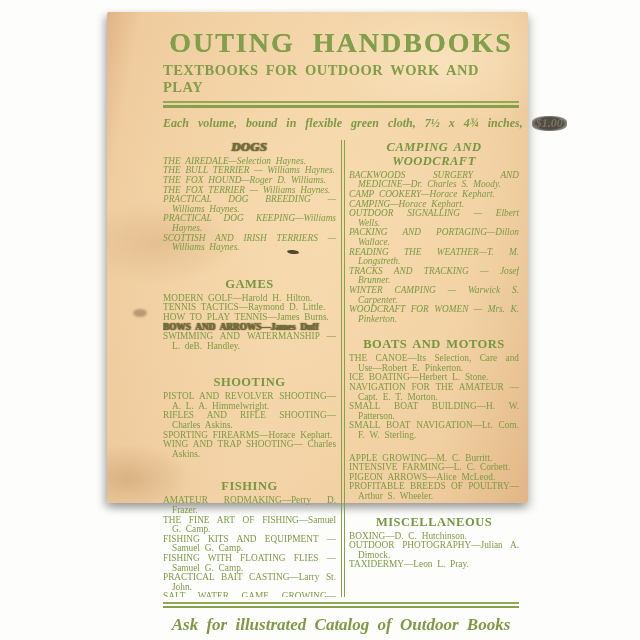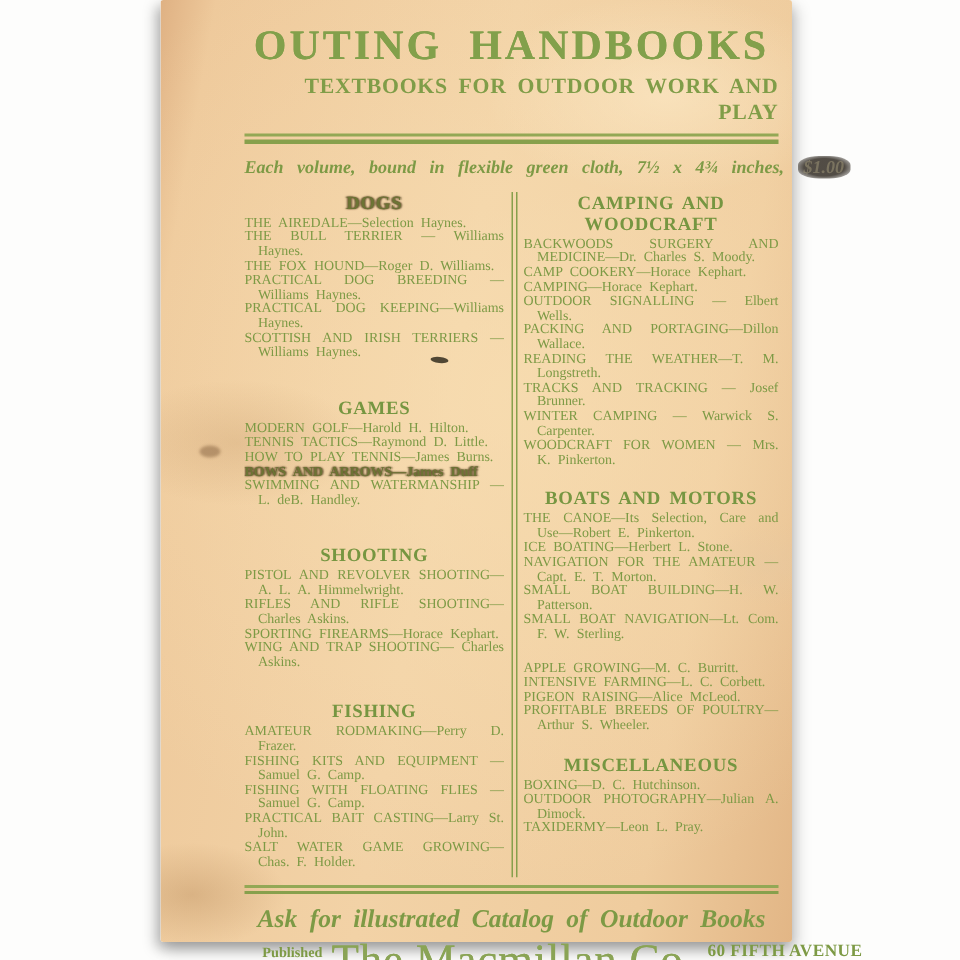--- a/index.html
+++ b/index.html
@@ -2,40 +2,40 @@
 <html><head>
 <meta charset="utf-8">
 <style>
   html,body{margin:0;padding:0;}
   body{
     width:640px;height:640px;position:relative;
     background:#fdfdfc;overflow:hidden;
     font-family:"Liberation Serif","DejaVu Serif",serif;
   }
   .paper{
-    position:absolute;left:107px;top:0;width:421px;height:628px;
+    position:absolute;left:107px;top:12px;width:421px;height:491px;
     background:
       radial-gradient(120px 60px at 12% 47%, rgba(170,120,70,.20), transparent 70%),
       radial-gradient(90px 50px at 5% 95%, rgba(160,110,60,.28), transparent 70%),
       radial-gradient(70px 40px at 97% 60%, rgba(230,200,160,.45), transparent 70%),
       radial-gradient(160px 90px at 80% 10%, rgba(255,240,208,.5), transparent 75%),
       radial-gradient(420px 430px at 55% 42%, rgba(250,226,182,.6), transparent 78%),
       linear-gradient(100deg,#dfb183 0%,#eec99b 7%,#f2d2a6 45%,#efcc9e 80%,#e2b686 100%);
     box-shadow:-3px 4px 9px rgba(0,0,0,.28), 3px 5px 10px rgba(0,0,0,.18);
     border-radius:2px;
     color:#7d9a45;
   }
   .content{position:absolute;left:56px;right:9px;top:16px;bottom:6px;}
   .hdr-title{
     text-align:center;font-size:28px;font-weight:bold;letter-spacing:2px;
     word-spacing:9px;color:#82a04b;line-height:1.1;
     text-shadow:0 0 .4px #82a04b;
   }
   .hdr-sub{
-    text-align:right;font-size:14.5px;font-weight:bold;letter-spacing:.5px;
+    text-align:left;font-size:14.5px;font-weight:bold;letter-spacing:.5px;
     word-spacing:3px;margin-top:3px;color:#809d48;
   }
   .rule{
     height:2px;border-top:2px solid #93a855;border-bottom:3px solid #87a04c;
     margin-top:5px;
   }
   .rule.bottom{border-top-width:2px;border-bottom-width:2px;}
   .tagline{
     font-style:italic;font-weight:bold;font-size:12px;word-spacing:6px;
     margin-top:8px;color:#7d9a45;white-space:nowrap;
@@ -46,21 +46,21 @@
     color:rgba(190,180,140,.38);
   }
   .columns{display:flex;margin-top:9px;height:457px;overflow:hidden;}
   .col-left{width:173px;flex:none;}
   .divider{
     flex:none;width:2px;margin:0 4px 0 5px;
     border-left:1.5px solid #87a04c;border-right:1.5px solid #87a04c;
   }
   .col-right{flex:1;min-width:0;}
   .section{margin-top:24px;}
-  .section:first-child{margin-top:0;}
+  .section:first-child{margin-top:0;font-style:italic;}
   .col-left .section:nth-child(4){margin-top:20px;}
   .col-right .section{margin-top:13px;}
   .col-right .section:first-child{margin-top:0;}
   .section-heading{
     text-align:center;font-size:12.5px;font-weight:bold;letter-spacing:.5px;
     word-spacing:2px;line-height:14px;margin-bottom:3px;color:#769641;
   }
   .book-item{
     margin:0;font-size:9.3px;line-height:9.6px;text-align:justify;
     word-spacing:2.5px;padding-left:9px;text-indent:-9px;color:#7d9a45;
@@ -115,20 +115,21 @@
       <span class="price-smudge">$1.00</span>
     </div>
 
     <div class="columns">
       <div class="col-left" id="col-left">
           <div class="section">
             <div class="section-heading smudged">DOGS</div>
             <p class="book-item">THE AIREDALE—Selection Haynes.</p>
             <p class="book-item">THE BULL TERRIER — Williams Haynes.</p>
             <p class="book-item">THE FOX HOUND—Roger D. Williams.</p>
+            <p class="book-item">THE FOX TERRIER — Williams Haynes.</p>
             <p class="book-item">PRACTICAL DOG BREEDING — Williams Haynes.</p>
             <p class="book-item">PRACTICAL DOG KEEPING—Williams Haynes.</p>
             <p class="book-item">SCOTTISH AND IRISH TERRIERS —Williams Haynes.</p>
           </div>
           <div class="section">
             <div class="section-heading">GAMES</div>
             <p class="book-item">MODERN GOLF—Harold H. Hilton.</p>
             <p class="book-item">TENNIS TACTICS—Raymond D. Little.</p>
             <p class="book-item">HOW TO PLAY TENNIS—James Burns.</p>
             <p class="book-item smudged">BOWS AND ARROWS—James Duff</p>
@@ -137,20 +138,21 @@
           <div class="section">
             <div class="section-heading">SHOOTING</div>
             <p class="book-item">PISTOL AND REVOLVER SHOOTING—A. L. A. Himmelwright.</p>
             <p class="book-item">RIFLES AND RIFLE SHOOTING— Charles Askins.</p>
             <p class="book-item">SPORTING FIREARMS—Horace Kephart.</p>
             <p class="book-item">WING AND TRAP SHOOTING— Charles Askins.</p>
           </div>
           <div class="section">
             <div class="section-heading">FISHING</div>
             <p class="book-item">AMATEUR RODMAKING—Perry D. Frazer.</p>
+            <p class="book-item">THE FINE ART OF FISHING—Samuel G. Camp.</p>
             <p class="book-item">FISHING KITS AND EQUIPMENT —Samuel G. Camp.</p>
             <p class="book-item">FISHING WITH FLOATING FLIES —Samuel G. Camp.</p>
             <p class="book-item">PRACTICAL BAIT CASTING—Larry St. John.</p>
             <p class="book-item">SALT WATER GAME GROWING— Chas. F. Holder.</p>
           </div>
         </div>
       <div class="divider"></div>
       <div class="col-right" id="col-right">
           <div class="section">
             <div class="section-heading">CAMPING AND WOODCRAFT</div>
@@ -168,21 +170,21 @@
             <div class="section-heading">BOATS AND MOTORS</div>
             <p class="book-item">THE CANOE—Its Selection, Care and Use—Robert E. Pinkerton.</p>
             <p class="book-item">ICE BOATING—Herbert L. Stone.</p>
             <p class="book-item">NAVIGATION FOR THE AMATEUR —Capt. E. T. Morton.</p>
             <p class="book-item">SMALL BOAT BUILDING—H. W. Patterson.</p>
             <p class="book-item">SMALL BOAT NAVIGATION—Lt. Com. F. W. Sterling.</p>
           </div>
           <div class="section">
             <p class="book-item">APPLE GROWING—M. C. Burritt.</p>
             <p class="book-item">INTENSIVE FARMING—L. C. Corbett.</p>
-            <p class="book-item">PIGEON RAISING—Alice McLeod.</p>
+            <p class="book-item">PIGEON ARROWS—Alice McLeod.</p>
             <p class="book-item">PROFITABLE BREEDS OF POULTRY—Arthur S. Wheeler.</p>
           </div>
           <div class="section">
             <div class="section-heading">MISCELLANEOUS</div>
             <p class="book-item">BOXING—D. C. Hutchinson.</p>
             <p class="book-item">OUTDOOR PHOTOGRAPHY—Julian A. Dimock.</p>
             <p class="book-item">TAXIDERMY—Leon L. Pray.</p>
           </div>
         </div>
     </div>

